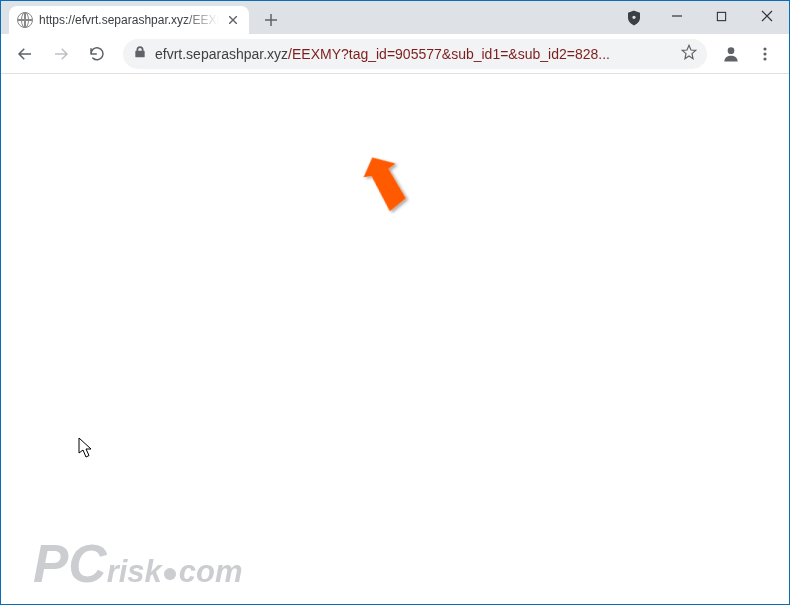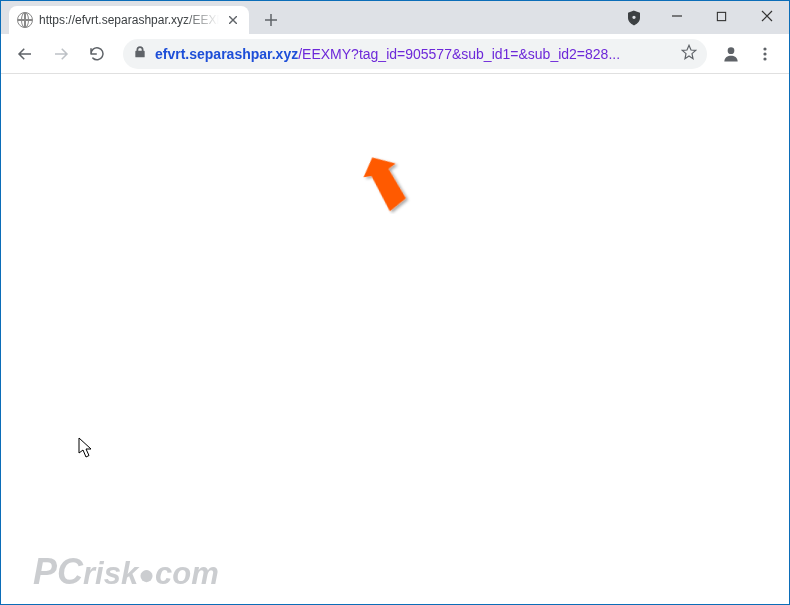--- a/index.html
+++ b/index.html
@@ -139,22 +139,22 @@
       color: #202124;
       overflow: hidden;
     }
     .lock-icon { color:#5f6368; flex-shrink:0; }
     .url-text {
       flex: 1;
       white-space: nowrap;
       overflow: hidden;
       font-size: 14px;
     }
-    .url-host { color:#1d4ed8;font-weight:bold; }
-    .url-path { color:#6d28d9; }
+    .url-host { color:#404040; }
+    .url-path { color:#7f1d1d; }
     .star-icon { color:#5f6368; flex-shrink:0; cursor:pointer; }
     .toolbar-right {
       display:flex; gap:4px; align-items:center;
     }
     .profile-btn {
       width:28px; height:28px; display:flex; align-items:center; justify-content:center;
       color:#5f6368; cursor:pointer; border-radius:50%;
     }
     .menu-btn {
       width:32px; height:32px; display:flex; align-items:center; justify-content:center;
@@ -185,21 +185,21 @@
       left: 32px;
       bottom: 10px;
       font-family: Arial, sans-serif;
       font-size: 42px;
       font-style: italic;
       font-weight: bold;
       color: rgba(140,145,150,0.45);
       letter-spacing: 0px;
       user-select: none;
     }
-    .watermark .pc { font-size: 36px; margin-top: 36px; }
+    .watermark .pc { font-size: 53px; margin-top: 36px; }
     .watermark .pc .p { }
     .watermark .risk { font-size: 31px; }
     .watermark .dot { font-size: 28px; }
   </style>
 </head>
 <body>
 
 <div class="window">
   <div class="window-inner">
 

